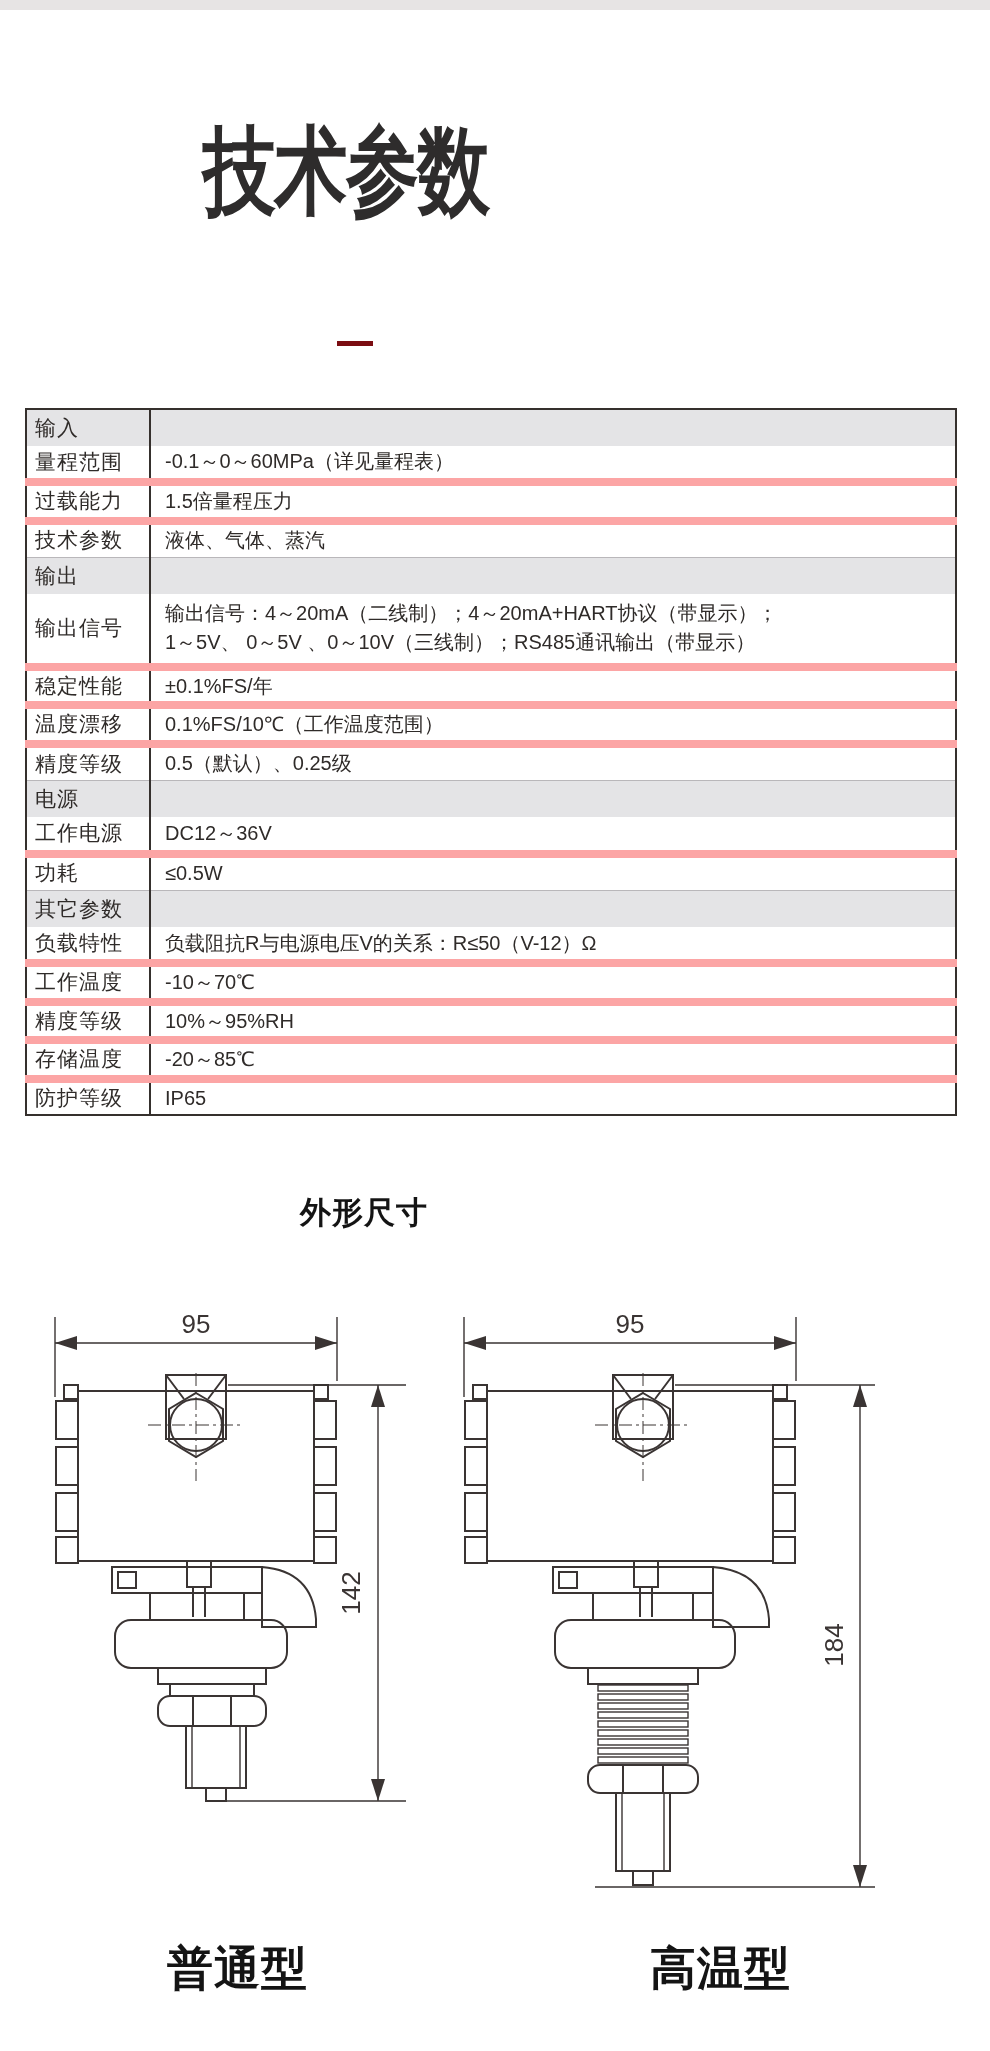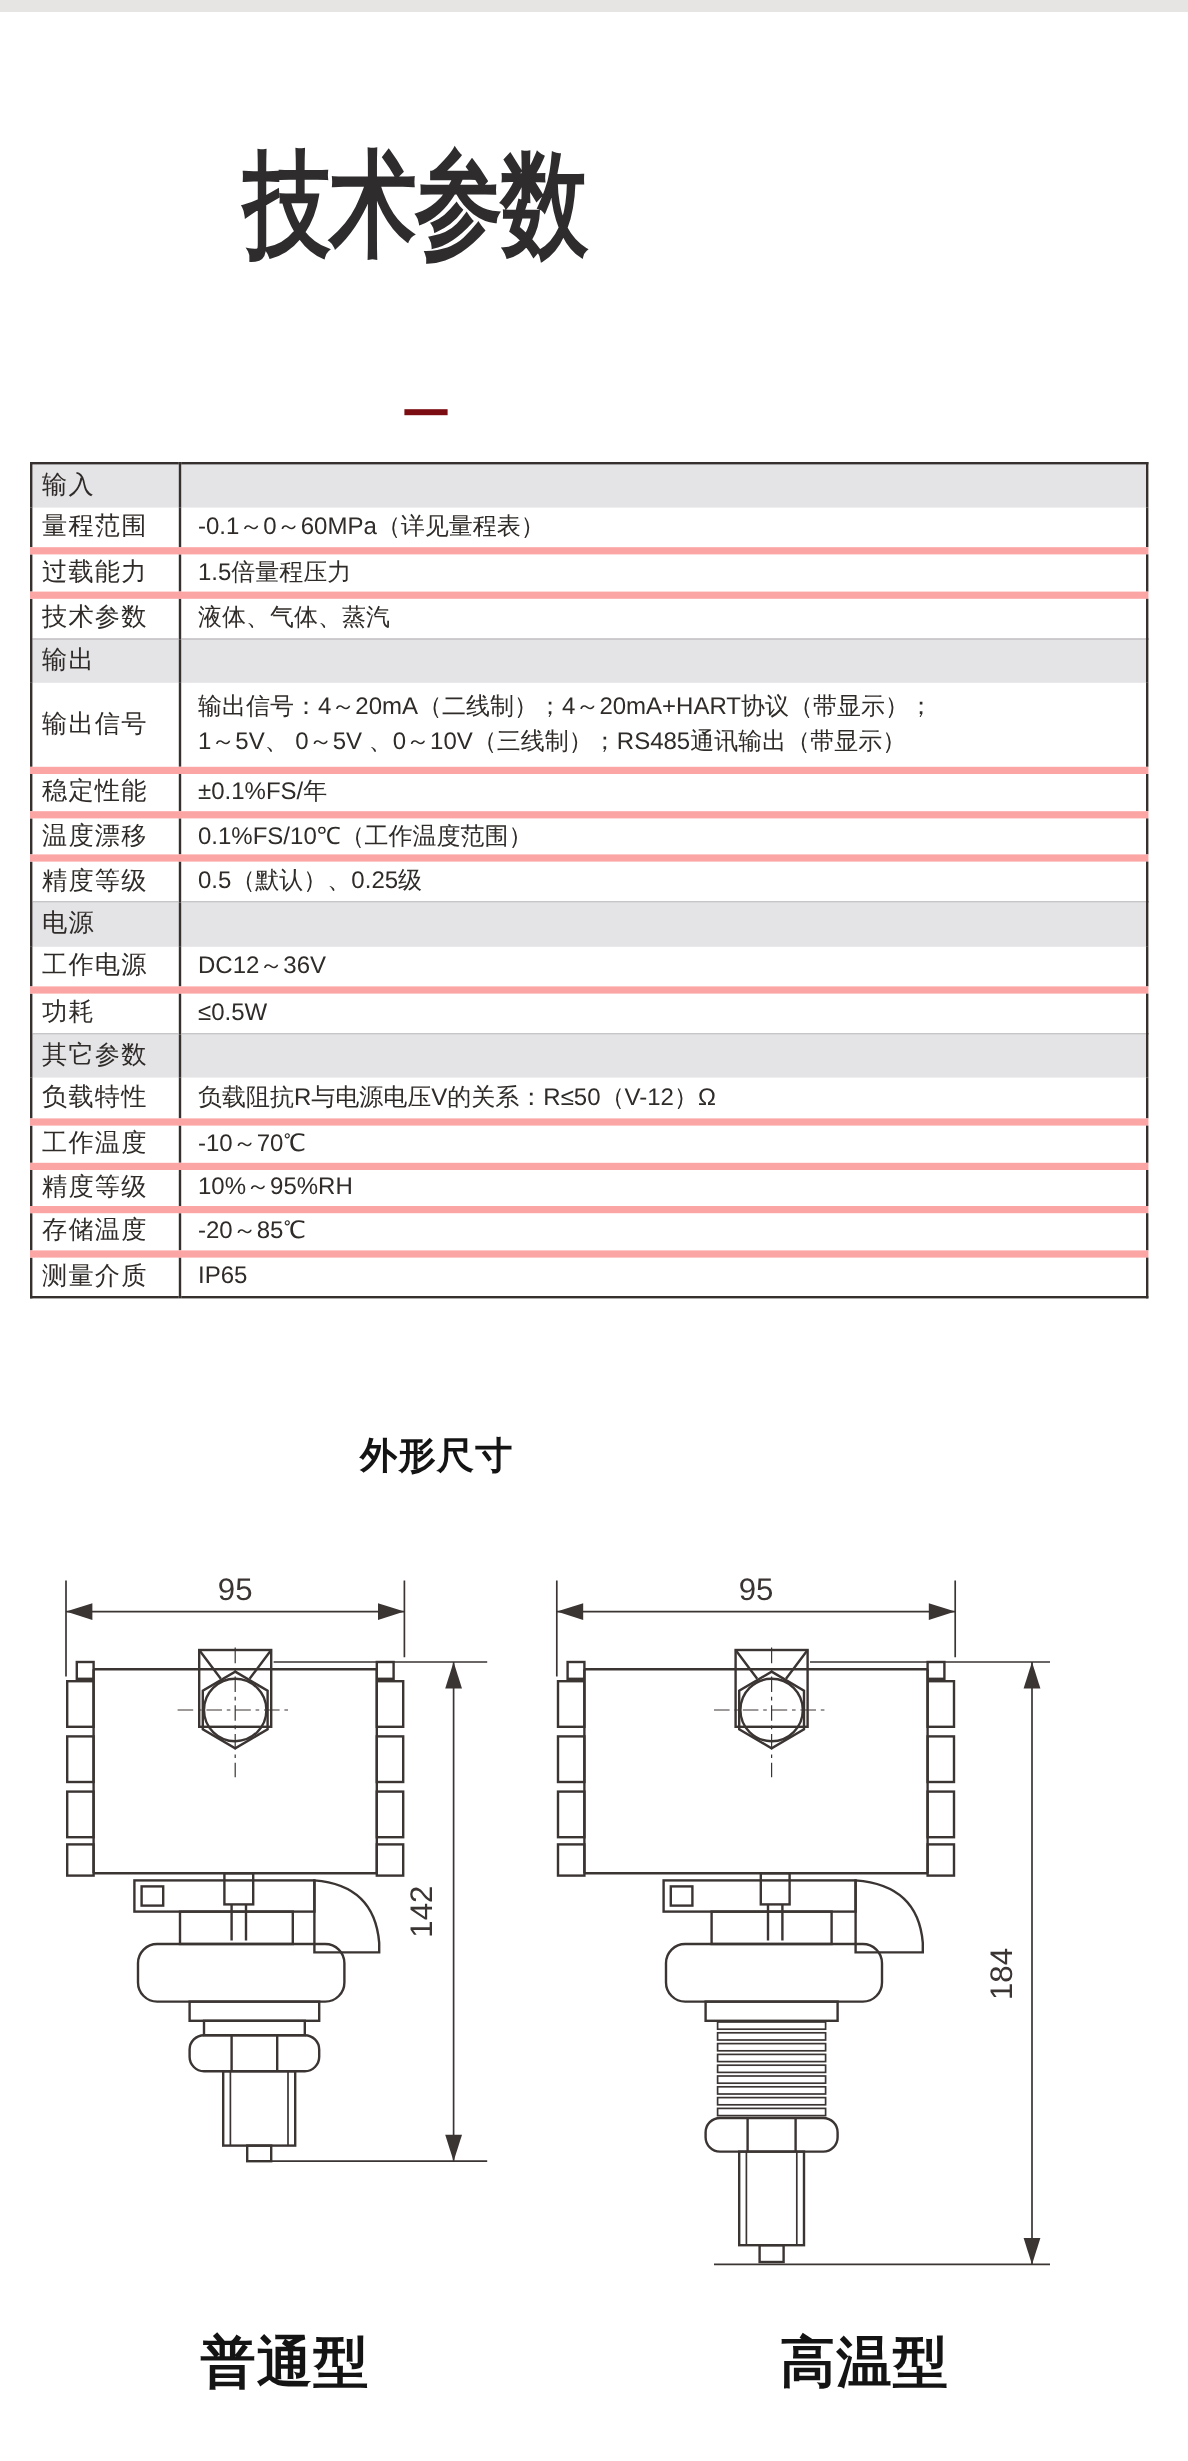--- a/index.html
+++ b/index.html
@@ -8,36 +8,36 @@
     font-family:"Liberation Sans",sans-serif;color:#2f2b29;overflow:hidden;
   }
   .top-strip{position:absolute;left:0;top:0;width:990px;height:10px;background:#e7e4e4;}
   .page-title{
     position:absolute;left:203px;top:118px;white-space:nowrap;
     font-size:96px;font-weight:900;color:#2e2c2c;line-height:1.1;
   }
   .page-title .squeeze{display:inline-block;transform:scaleX(0.76);transform-origin:left top;letter-spacing:-2px;}
   .accent-bar{position:absolute;left:337px;top:341px;width:36px;height:5px;background:#7b0d12;}
   
-  .spec-table-wrap{position:absolute;left:25px;top:385px;width:932px;}
+  .spec-table-wrap{position:absolute;left:25px;top:408px;width:932px;}
   table.spec{
     width:100%;border-collapse:collapse;table-layout:fixed;
     border:2.5px solid #35302d;
   }
   table.spec td{
     padding:0 0 0 14px;vertical-align:middle;font-size:20px;color:#2f2b29;
     white-space:pre-line;line-height:1.45;
   }
   table.spec td.label-cell{
     width:114px;border-right:2px solid #35302d;padding-left:8px;
     font-size:21px;letter-spacing:1px;font-weight:500;white-space:nowrap;
   }
   table.spec tr{height:36.6px;}
   table.spec tr.tall{height:73.2px;}
-  table.spec tr{border-top:6px solid #fca5a5;}
+  table.spec tr{border-top:8px solid #fca5a5;}
   table.spec tr:first-child{border-top:none;}
   table.spec tr.section{background:#e4e4e6;border-top:1px solid #b9b7ba;}
   table.spec tr.section + tr{border-top:none;}
   
   .dim-heading{
     position:absolute;left:300px;top:1192px;font-size:31px;font-weight:700;color:#141414;
     letter-spacing:1px;
   }
   .drawing{position:absolute;}
   .drawing-label{
@@ -126,21 +126,21 @@
         </tr>
         <tr>
           <td class="label-cell">精度等级</td>
           <td class="value-cell">10%～95%RH</td>
         </tr>
         <tr>
           <td class="label-cell">存储温度</td>
           <td class="value-cell">-20～85℃</td>
         </tr>
         <tr>
-          <td class="label-cell">测量介质</td>
+          <td class="label-cell">防护等级</td>
           <td class="value-cell">IP65</td>
         </tr>
       </tbody>
   </table>
 </div>
 
 <div class="dim-heading">外形尺寸</div>
 
 <svg class="drawing" style="left:30px;top:1285px" width="400" height="530" viewBox="0 0 400 530">
 

